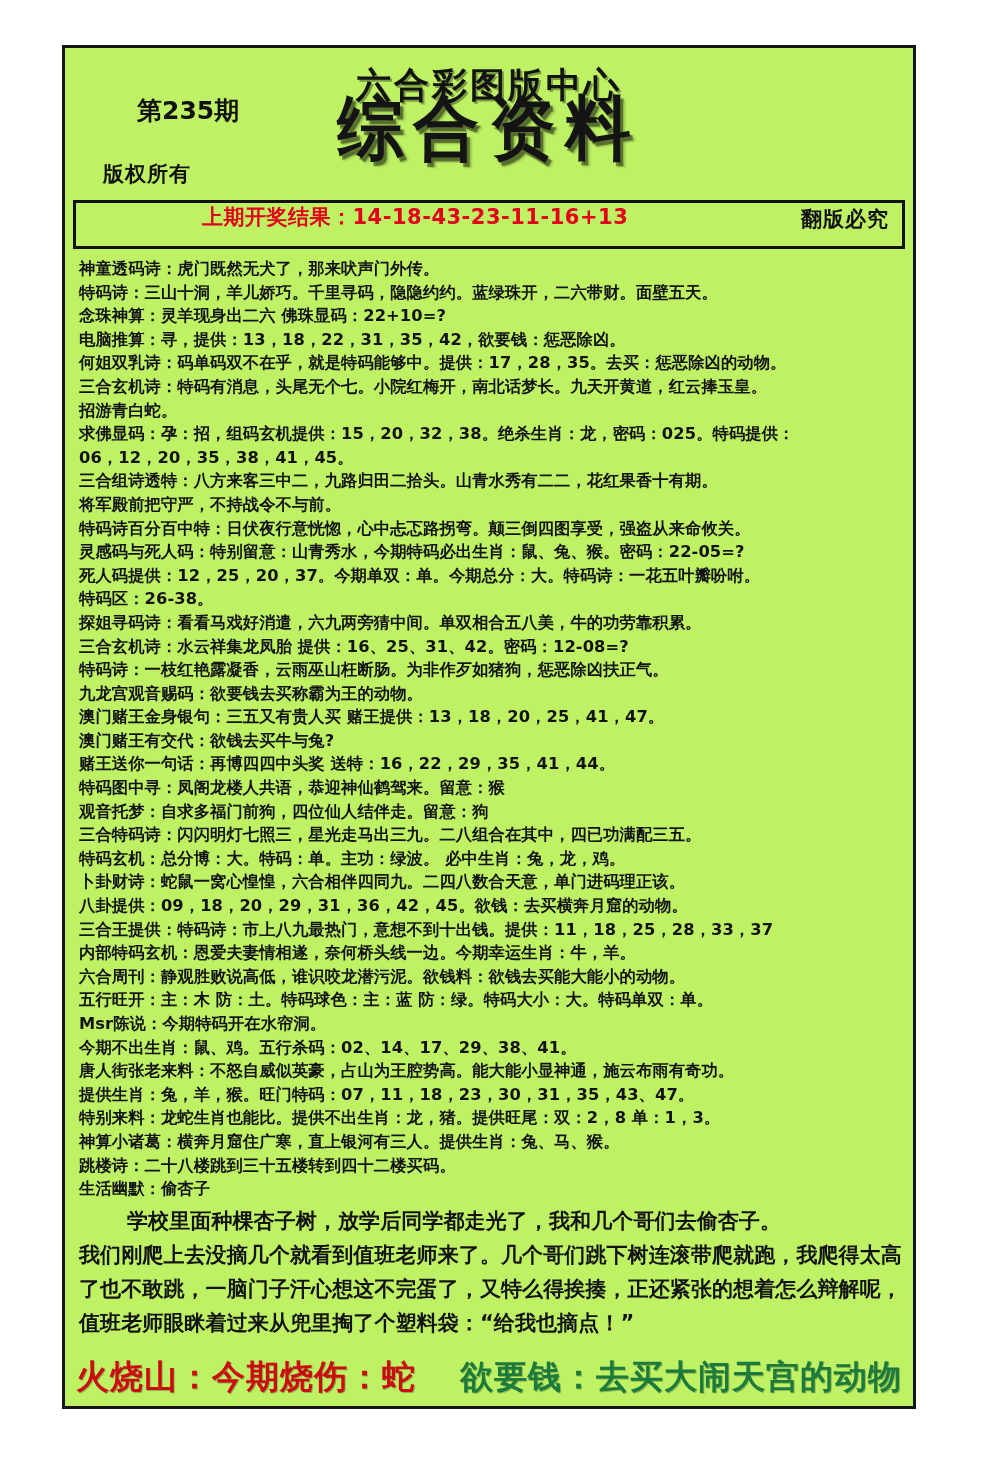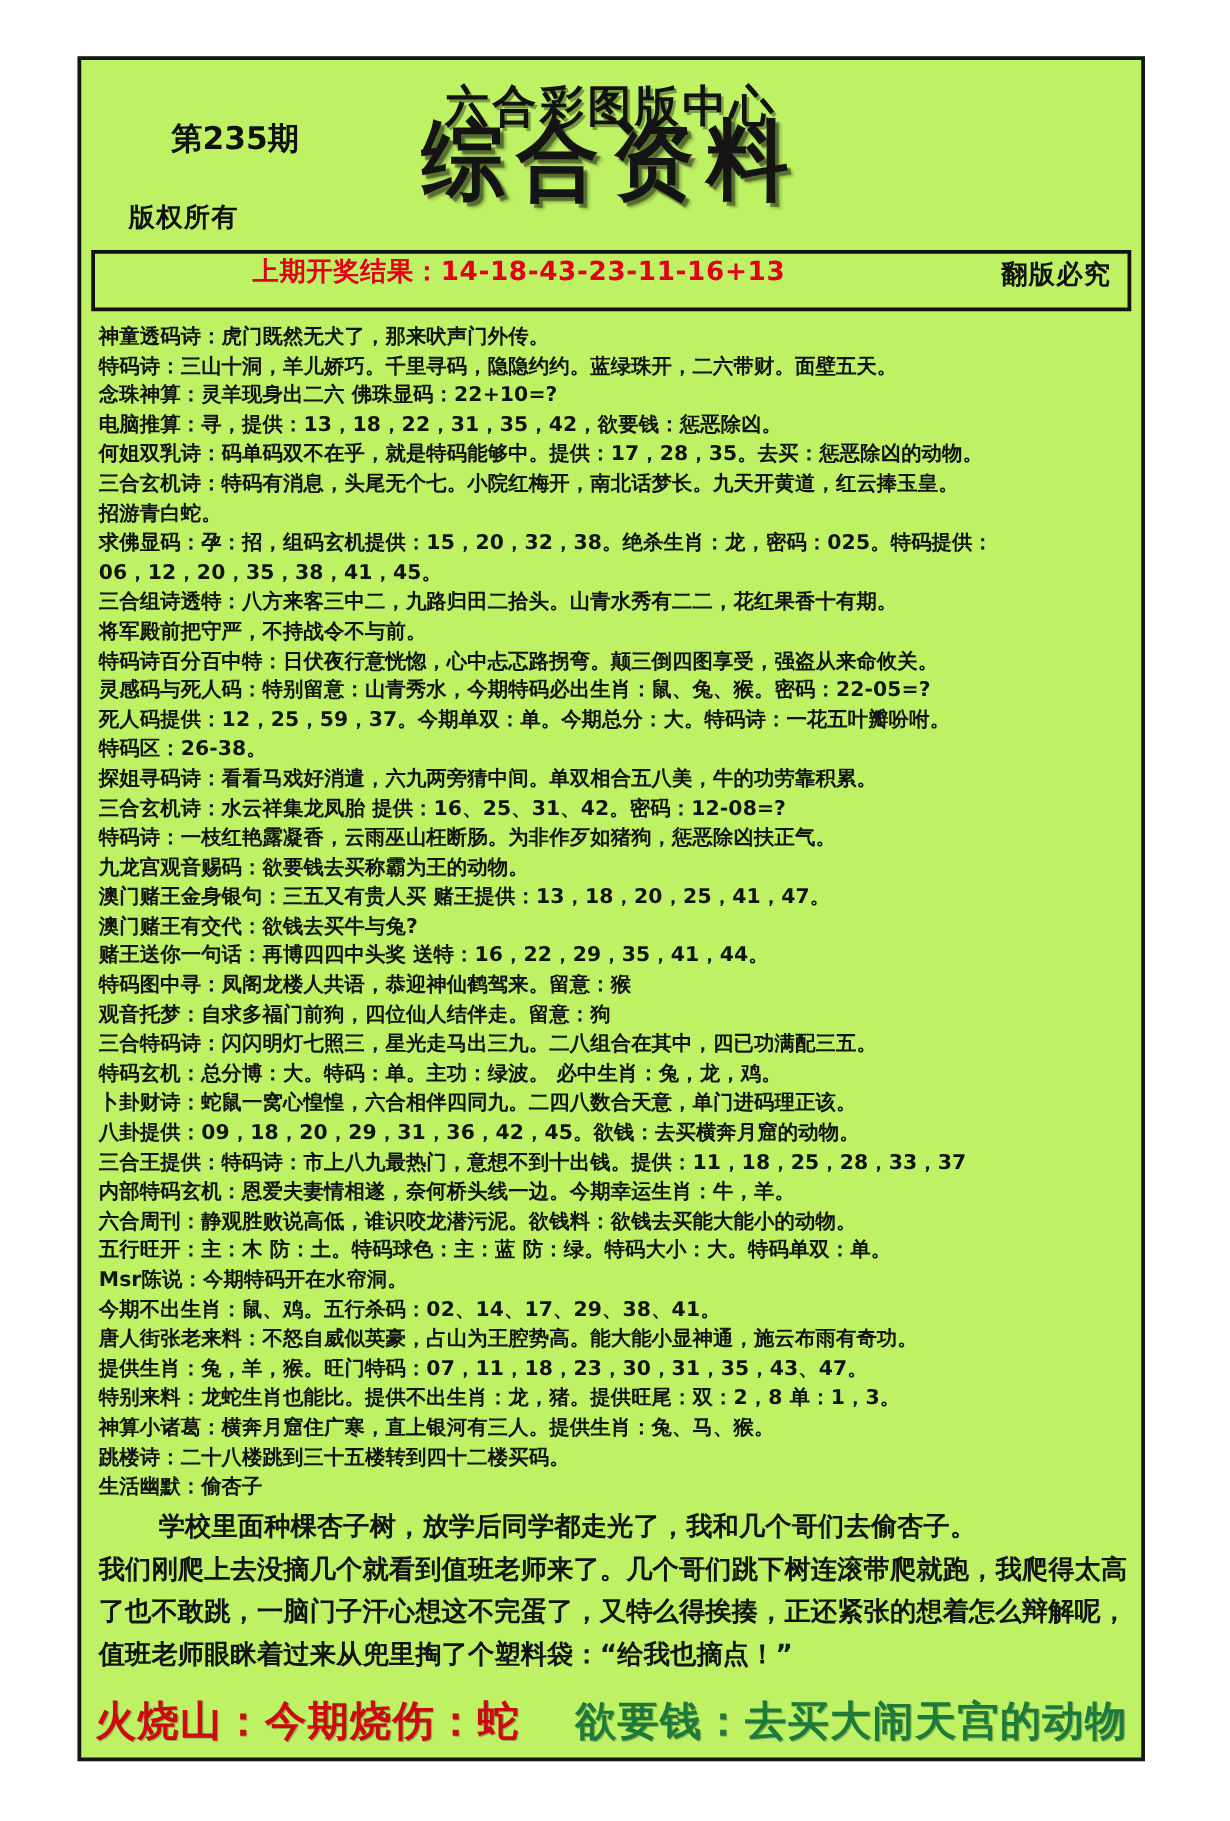--- a/index.html
+++ b/index.html
@@ -179,21 +179,21 @@
     <div class="line">电脑推算：寻，提供：13，18，22，31，35，42，欲要钱：惩恶除凶。</div>
     <div class="line">何姐双乳诗：码单码双不在乎，就是特码能够中。提供：17，28，35。去买：惩恶除凶的动物。</div>
     <div class="line">三合玄机诗：特码有消息，头尾无个七。小院红梅开，南北话梦长。九天开黄道，红云捧玉皇。</div>
     <div class="line">招游青白蛇。</div>
     <div class="line">求佛显码：孕：招，组码玄机提供：15，20，32，38。绝杀生肖：龙，密码：025。特码提供：</div>
     <div class="line">06，12，20，35，38，41，45。</div>
     <div class="line">三合组诗透特：八方来客三中二，九路归田二拾头。山青水秀有二二，花红果香十有期。</div>
     <div class="line">将军殿前把守严，不持战令不与前。</div>
     <div class="line">特码诗百分百中特：日伏夜行意恍惚，心中忐忑路拐弯。颠三倒四图享受，强盗从来命攸关。</div>
     <div class="line">灵感码与死人码：特别留意：山青秀水，今期特码必出生肖：鼠、兔、猴。密码：22-05=?</div>
-    <div class="line">死人码提供：12，25，59，37。今期单双：单。今期总分：大。特码诗：一花五叶瓣吩咐。</div>
+    <div class="line">死人码提供：12，25，20，37。今期单双：单。今期总分：大。特码诗：一花五叶瓣吩咐。</div>
     <div class="line">特码区：26-38。</div>
     <div class="line">探姐寻码诗：看看马戏好消遣，六九两旁猜中间。单双相合五八美，牛的功劳靠积累。</div>
     <div class="line">三合玄机诗：水云祥集龙凤胎  提供：16、25、31、42。密码：12-08=?</div>
     <div class="line">特码诗：一枝红艳露凝香，云雨巫山枉断肠。为非作歹如猪狗，惩恶除凶扶正气。</div>
     <div class="line">九龙宫观音赐码：欲要钱去买称霸为王的动物。</div>
     <div class="line">澳门赌王金身银句：三五又有贵人买  赌王提供：13，18，20，25，41，47。</div>
     <div class="line">澳门赌王有交代：欲钱去买牛与兔?</div>
     <div class="line">赌王送你一句话：再博四四中头奖  送特：16，22，29，35，41，44。</div>
     <div class="line">特码图中寻：凤阁龙楼人共语，恭迎神仙鹤驾来。留意：猴</div>
     <div class="line">观音托梦：自求多福门前狗，四位仙人结伴走。留意：狗</div>

